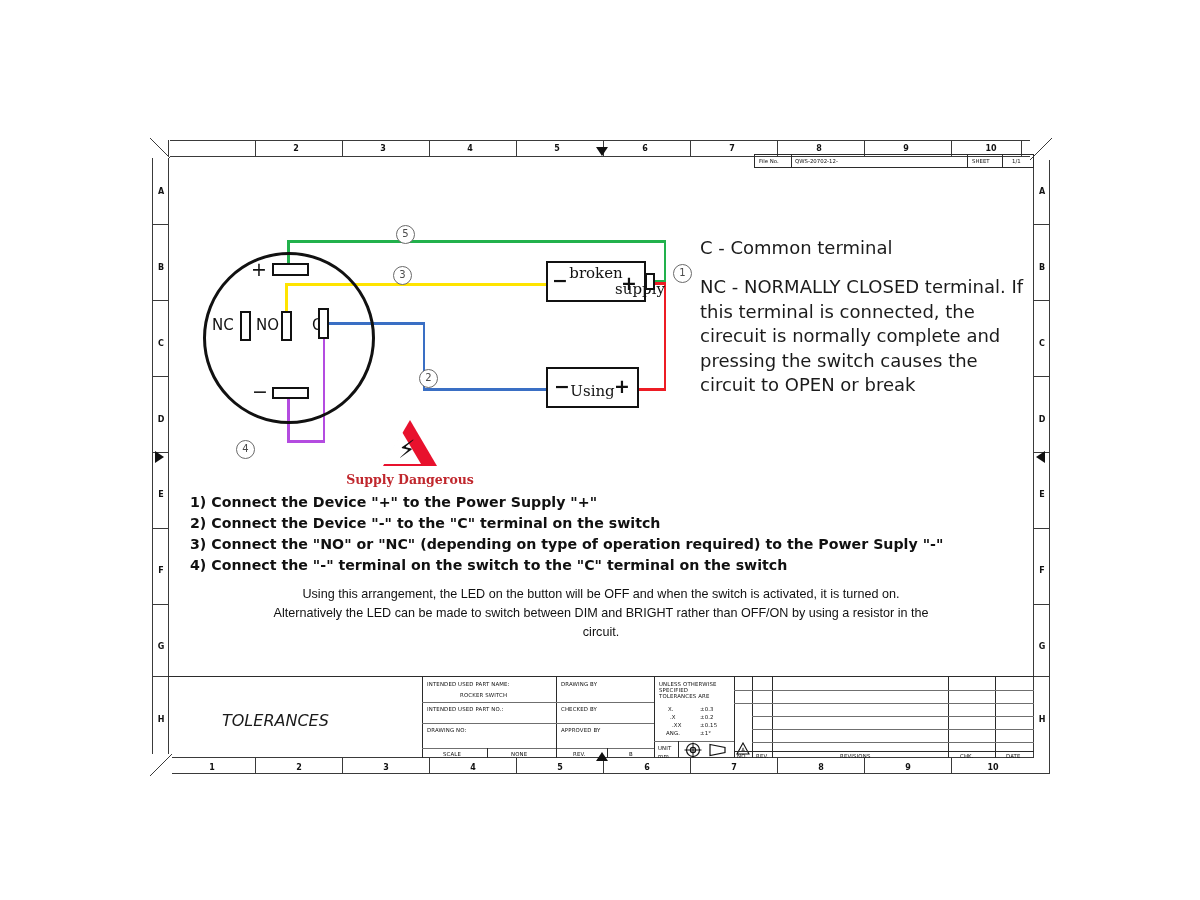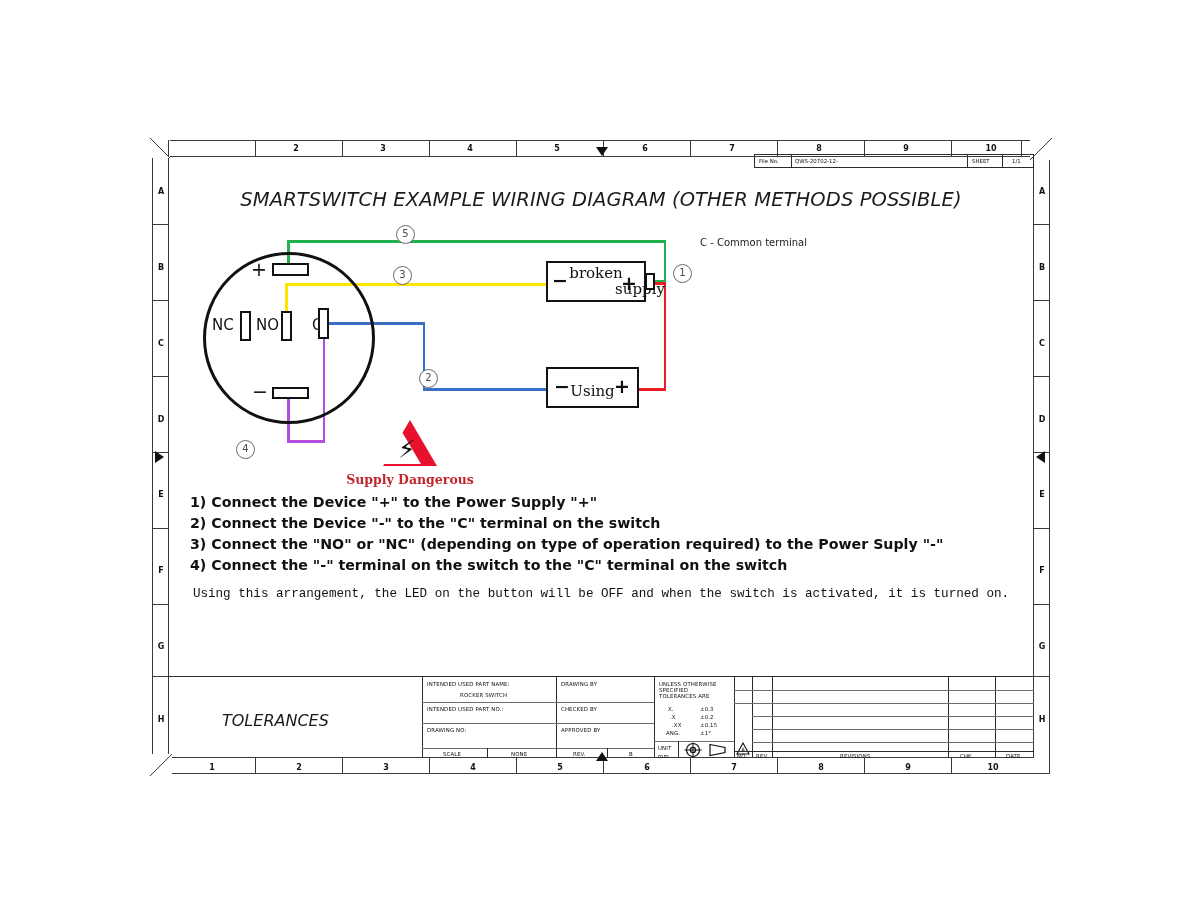--- a/index.html
+++ b/index.html
@@ -54,32 +54,32 @@
             border-bottom:46px solid #e8112d;}
   .warn-in{position:absolute;left:383px;top:432px;width:0;height:0;
            border-left:19px solid transparent;border-right:19px solid transparent;
            border-bottom:32px solid #fff;}
   .bolt{position:absolute;left:398px;top:437px;font-size:25px;color:#111;line-height:1;}
   .warn-cap{position:absolute;left:330px;top:472px;width:160px;text-align:center;
             font-family:"DejaVu Serif",serif;font-size:12.5px;color:#c0272d;font-weight:bold;}
 
   
   .legend{position:absolute;left:700px;top:236px;width:335px;
-          font-family:"DejaVu Sans",sans-serif;font-size:10px;color:#1b1b1b;line-height:1.36;}
+          font-family:"DejaVu Sans",sans-serif;font-size:18px;color:#1b1b1b;line-height:1.36;}
   .legend p{margin:0 0 15px 0;}
 
   
   .steps{position:absolute;left:190px;top:492px;width:700px;
          font-family:"DejaVu Sans",sans-serif;font-size:14.2px;font-weight:bold;
          color:#111;line-height:1.47;}
   .steps div{white-space:nowrap;}
 
   
   .footpara{position:absolute;left:178px;top:585px;width:846px;text-align:center;
-            font-family:Liberation Mono, monospace;font-size:12.6px;color:#111;line-height:1.52;}
+            font-family:Liberation Sans, sans-serif;font-size:12.6px;color:#111;line-height:1.52;}
 
   
   .tb{position:absolute;border-color:#2b2b2b;border-style:solid;box-sizing:border-box;}
   .tbtxt{position:absolute;font-family:"DejaVu Sans",sans-serif;color:#111;
          font-size:5.4px;letter-spacing:.15px;white-space:nowrap;}
   .tbbig{position:absolute;font-family:"DejaVu Sans",sans-serif;font-style:italic;
          font-size:16px;color:#1b1b1b;}
   .hdr-cell{position:absolute;font-family:"DejaVu Sans",sans-serif;font-size:5.4px;color:#111;
             white-space:nowrap;}
   .vline{position:absolute;background:#2b2b2b;width:1px;}
@@ -186,21 +186,20 @@
 
   <div class="tb" style="left:754px;top:154px;width:280px;height:14px;border-width:1px;"></div>
   <div class="vline" style="left:791px;top:154px;height:14px;"></div>
   <div class="vline" style="left:967px;top:154px;height:14px;"></div>
   <div class="vline" style="left:1002px;top:154px;height:14px;"></div>
   <div class="hdr-cell" style="left:759px;top:158px;">File  No.</div>
   <div class="hdr-cell" style="left:795px;top:158px;">QWS-20702-12-</div>
   <div class="hdr-cell" style="left:972px;top:158px;">SHEET</div>
   <div class="hdr-cell" style="left:1012px;top:158px;">1/1</div>
 
-  <div class="maintitle">SMARTSWITCH EXAMPLE WIRING DIAGRAM (OTHER METHODS POSSIBLE)</div>
 
   <div class="wire wv" style="left:287px;top:240px;height:25px;background:#22b14c;"></div>
   <div class="wire wh" style="left:287px;top:240px;width:379px;background:#22b14c;"></div>
   <div class="wire wv" style="left:663.5px;top:240px;height:42px;background:#22b14c;"></div>
   <div class="wire wh" style="left:648px;top:280px;width:18px;background:#22b14c;"></div>
 
   <div class="wire wv" style="left:285px;top:283px;height:40px;background:#ffe400;"></div>
   <div class="wire wh" style="left:285px;top:283px;width:262px;background:#ffe400;"></div>
 
   <div class="wire wh" style="left:325px;top:322px;width:100px;background:#3a6fc4;"></div>
@@ -250,31 +249,34 @@
   <div class="callout" style="left:236px;top:440px;">4</div>
   <div class="callout" style="left:396px;top:225px;">5</div>
 
   <div class="warn-tri"></div>
   <div class="warn-in"></div>
   <div class="bolt">⚡</div>
   <div class="warn-cap">Supply Dangerous</div>
 
   <div class="legend">
     <p>C - Common terminal</p>
+    <p>NC - NORMALLY CLOSED terminal. If this terminal is connected, the cirecuit is normally complete and pressing the switch causes the circuit to OPEN or break</p>
   </div>
 
   <div class="steps">
     <div>1) Connect the Device "+" to the Power Supply "+"</div>
     <div>2) Connect the Device "-" to the "C" terminal on the switch</div>
     <div>3) Connect the "NO" or "NC" (depending on type of operation required) to the Power Suply "-"</div>
     <div>4) Connect the "-" terminal on the switch to the "C" terminal on the switch</div>
   </div>
 
   <div class="footpara">
     <div>Using this arrangement, the LED on the button will be OFF and when the switch is activated, it is turned on.</div>
+    <div>Alternatively the LED can be made to switch between DIM and BRIGHT rather than OFF/ON by using a resistor in the</div>
+    <div>circuit.</div>
   </div>
 
   <div class="hline" style="left:168px;top:676px;width:866px;"></div>
 
   <div class="tbbig" style="left:222px;top:711px;">TOLERANCES</div>
   <div class="vline" style="left:422px;top:676px;height:82px;"></div>
 
   <div class="vline" style="left:556px;top:676px;height:82px;"></div>
   <div class="vline" style="left:654px;top:676px;height:82px;"></div>
 

